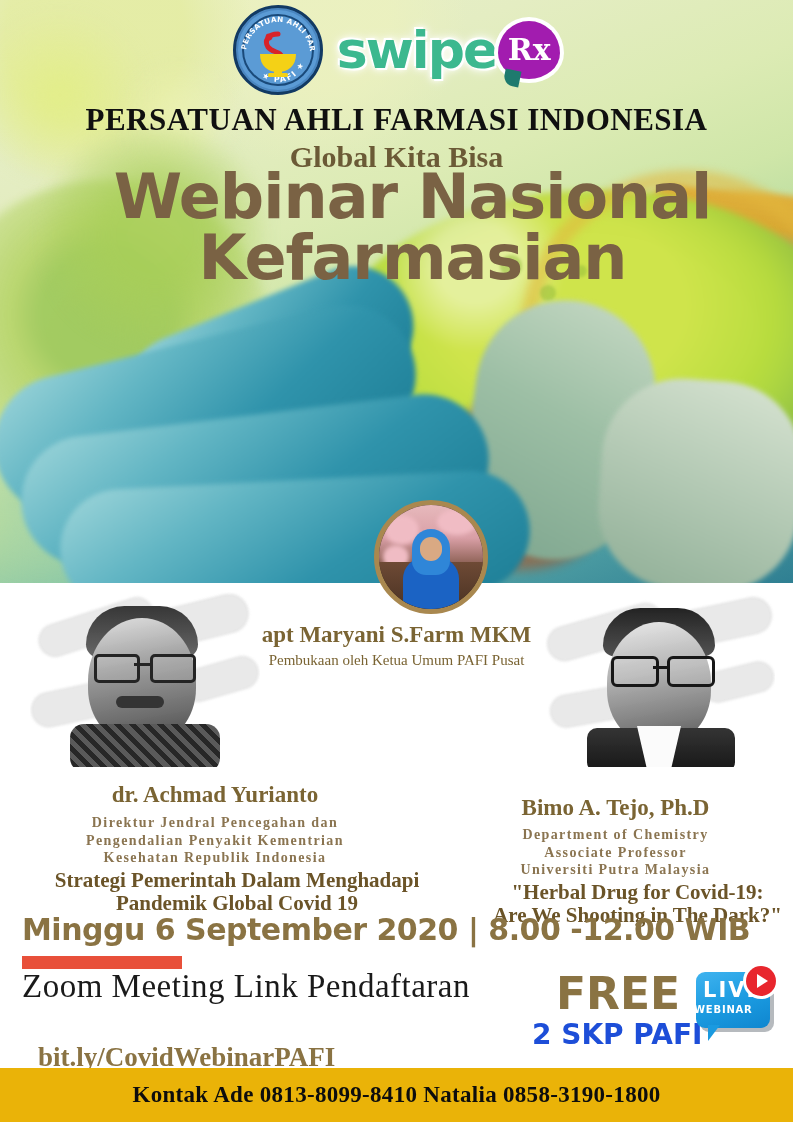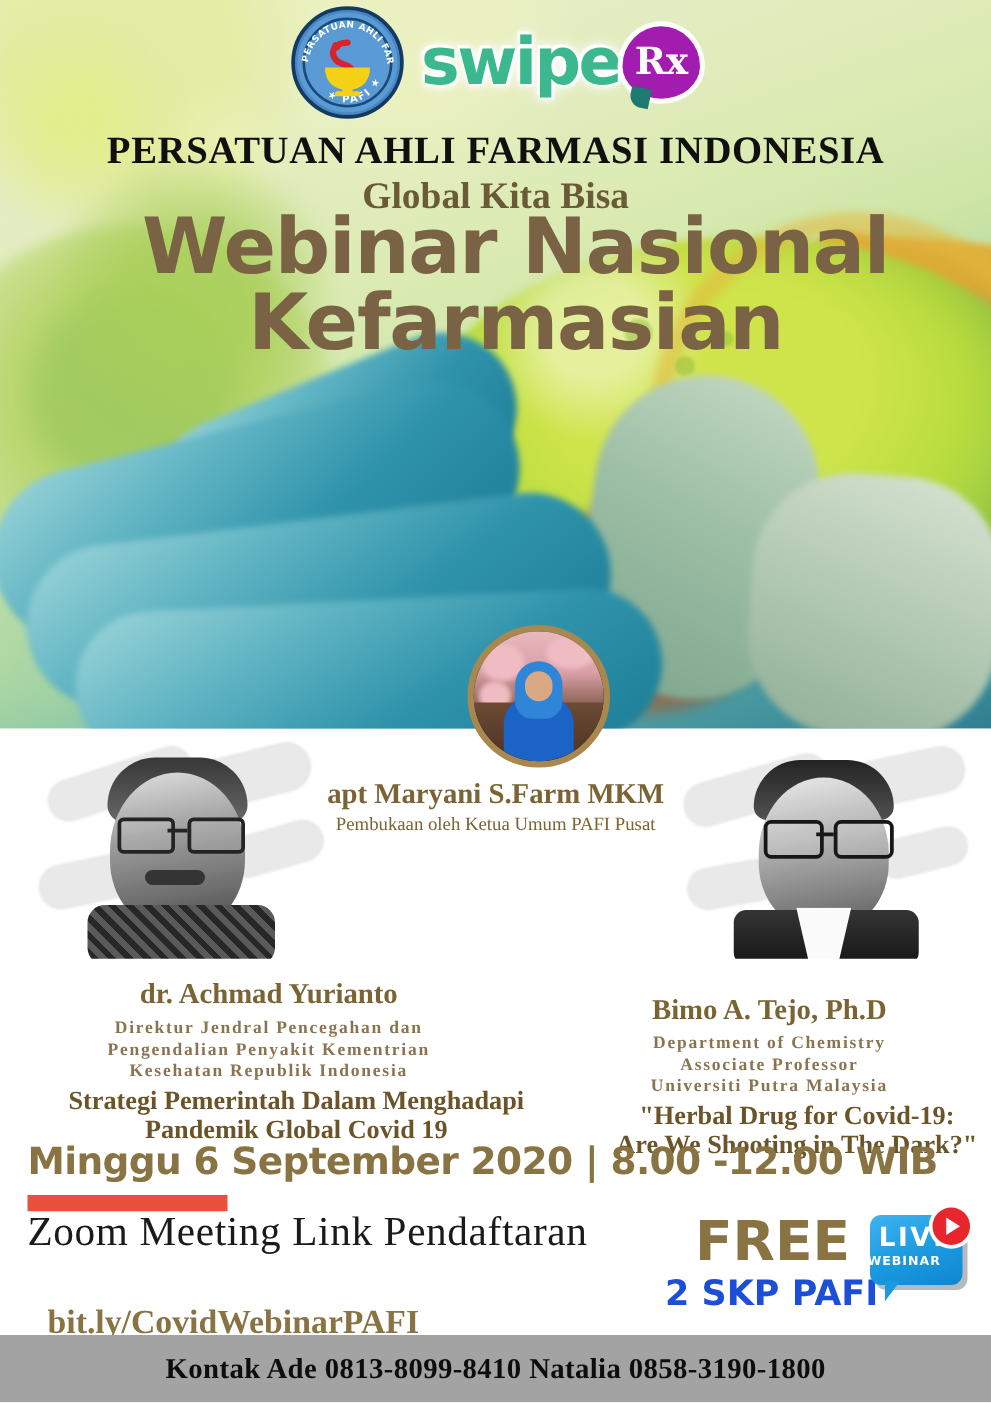--- a/index.html
+++ b/index.html
@@ -226,21 +226,21 @@
   .lb-live{position:absolute;left:0;top:12px;width:78px;text-align:center;
     font-family:"DejaVu Sans", sans-serif;font-weight:bold;font-size:21px;color:#fff;letter-spacing:2px;line-height:1;}
   .lb-web{position:absolute;left:0;top:36px;width:78px;text-align:left;
     font-family:"DejaVu Sans", sans-serif;font-weight:bold;font-size:10px;color:#fff;letter-spacing:.8px;}
   .lb-play{position:absolute;left:52px;top:-2px;width:30px;height:30px;border-radius:50%;
     background:#e8262d;display:flex;align-items:center;justify-content:center;box-shadow:0 0 0 3px #fff;}
   .lb-tri{width:0;height:0;border-left:11px solid #fff;border-top:7px solid transparent;border-bottom:7px solid transparent;margin-left:3px;}
 
   
   .contact-bar{
-    position:absolute;left:0;top:1068px;width:793px;height:54px;background:#a3a3a3;
+    position:absolute;left:0;top:1068px;width:793px;height:54px;background:#eab308;
     display:flex;align-items:center;justify-content:center;
   }
   .contact-text{font-family:"Liberation Serif", serif;font-weight:bold;font-size:23px;color:#0d0d0d;letter-spacing:.3px;}
 </style>
 </head>
 <body>
 
 <div class="poster">
 
   <div class="hero">

